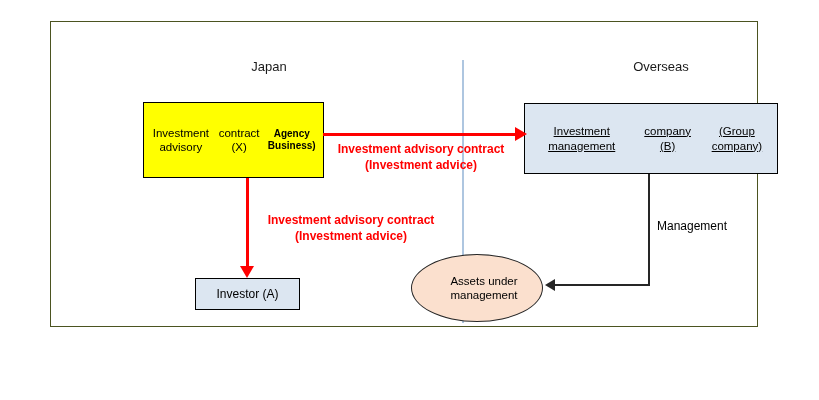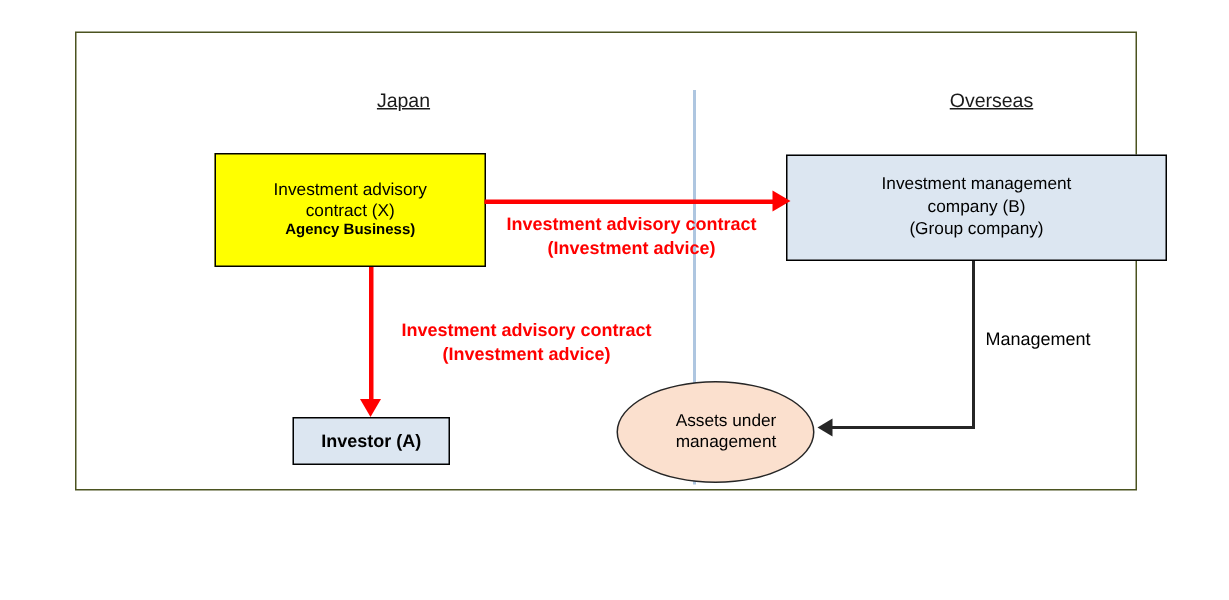--- a/index.html
+++ b/index.html
@@ -34,53 +34,52 @@
     width: 2px;
     height: 263px;
     background: #aec6e0;
   }
   .region-label {
     position: absolute;
     font-size: 13px;
     color: #1a1a1a;
     white-space: nowrap;
     text-align: center;
-    text-decoration: underline;
   }
   #region-label-japan { left: 168px; top: 37px; width: 100px; }
   #region-label-overseas { left: 560px; top: 37px; width: 100px; }
 
   
   .node-box {
     position: absolute;
     box-sizing: border-box;
     border: 1.2px solid #000000;
     display: flex;
-    flex-direction: column;
+    flex-direction: row;
     align-items: center;
     justify-content: center;
     text-align: center;
     color: #000000;
   }
   #advisory-box {
     left: 92px; top: 80px; width: 181px; height: 76px;
     background: #ffff00;
   }
   #advisory-box .line-main { font-size: 11.5px; line-height: 14px; }
   #advisory-box .line-sub { font-size: 10px; line-height: 12px; font-weight: bold; }
   #management-box {
     left: 473px; top: 81px; width: 254px; height: 71px;
     background: #dce6f1;
   }
-  #management-box .line-main { font-size: 11.5px; line-height: 15px; }
+  #management-box .line-main { font-size: 11.5px; line-height: 15px; text-decoration: underline; }
   #investor-box {
     left: 144px; top: 256px; width: 105px; height: 32px;
     background: #dce6f1;
   }
-  #investor-box .line-main { font-size: 12px; font-weight: bold; }
+  #investor-box .line-main { font-size: 12px; }
 
   
   #assets-ellipse {
     position: absolute;
     left: 360px; top: 232px;
     width: 132px; height: 68px;
     border: 1.4px solid #262626;
     border-radius: 50%;
     background: #fbe0ce;
     box-sizing: border-box;

